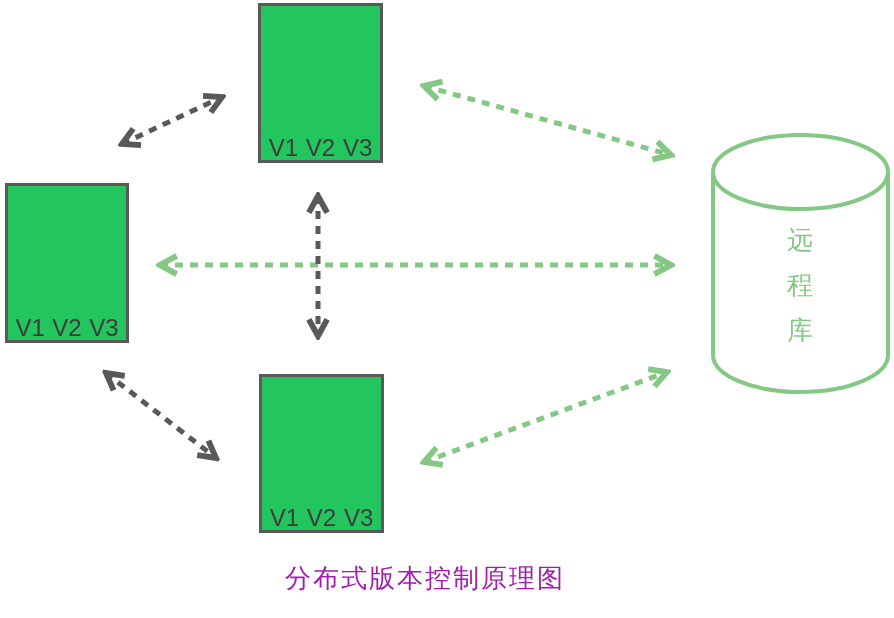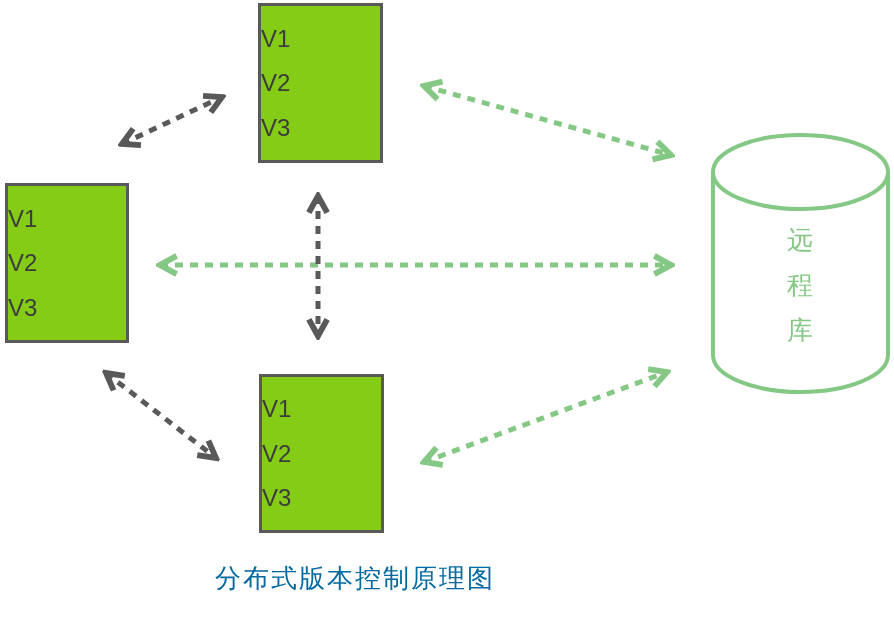--- a/index.html
+++ b/index.html
@@ -13,25 +13,24 @@
   }
   .arrows-layer {
     position: absolute;
     left: 0; top: 0;
     width: 894px; height: 618px;
   }
   .vbox {
     position: absolute;
     box-sizing: border-box;
     border: 3px solid #595959;
-    background: #84cc16;
+    background: #22c55e;
     display: flex;
-    flex-direction: column;
     justify-content: space-evenly;
-    align-items: flex-start;
+    align-items: flex-end;
     color: #3c3c3c;
     font-size: 24px;
     line-height: 1;
   }
   .vbox-top    { left: 258px; top: 3px;   width: 125px; height: 160px; }
   .vbox-left   { left: 5px;   top: 183px; width: 124px; height: 160px; }
   .vbox-bottom { left: 259px; top: 374px; width: 125px; height: 159px; }
   .remote-label {
     position: absolute;
     left: 770px; top: 218px;
@@ -41,22 +40,22 @@
     align-items: center;
     color: #85c885;
     font-size: 26px;
     line-height: 45px;
     letter-spacing: 2px;
   }
   .caption {
     position: absolute;
     left: 215px; top: 561px;
     width: 350px;
-    text-align: left;
-    color: #0369a1;
+    text-align: right;
+    color: #a21caf;
     font-size: 26px;
     letter-spacing: 2px;
   }
 </style>
 </head>
 <body>
 
 <div class="canvas">
 
   <svg class="arrows-layer" width="894" height="618" viewBox="0 0 894 618" xmlns="http://www.w3.org/2000/svg">

